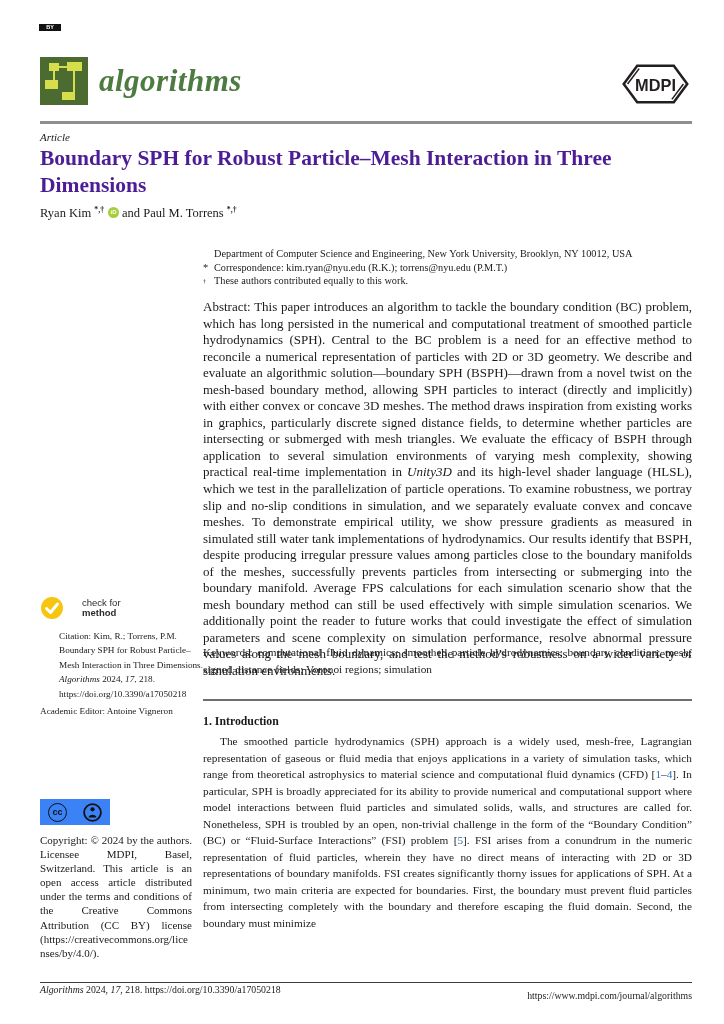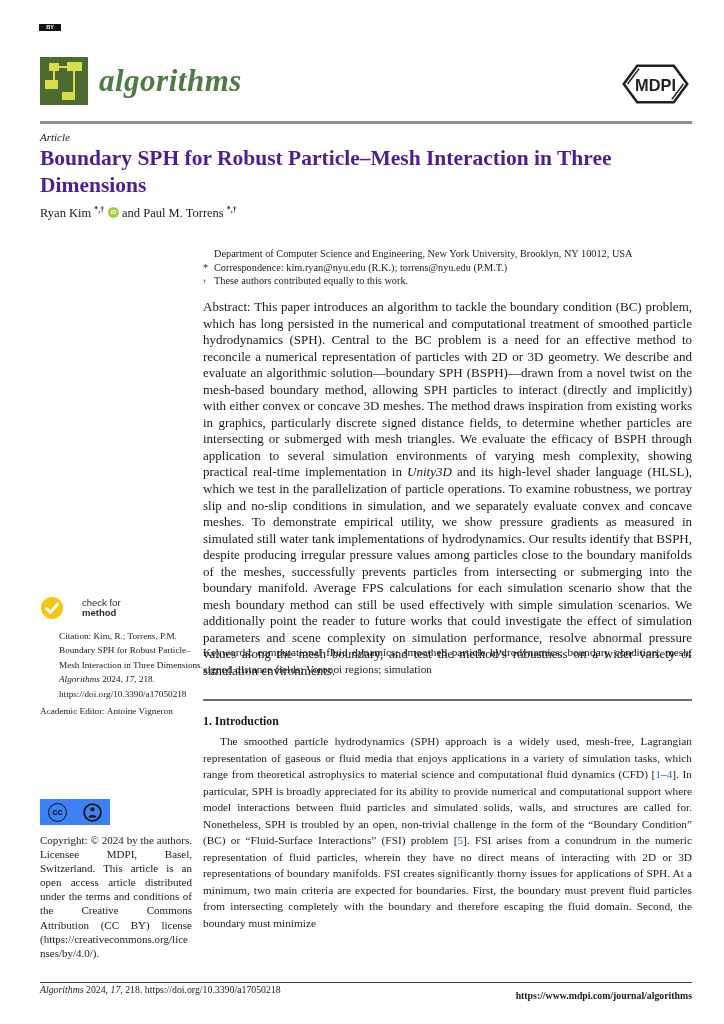--- a/index.html
+++ b/index.html
@@ -37,21 +37,21 @@
   .dates-block { position:absolute; left:40px; top:729px; width:152px; font-size:9.2px; line-height:18px; }
   .cc-badge { position:absolute; left:40px; top:799px; width:70px; height:26px; background:#3b82f6; display:flex; align-items:center; justify-content:space-around; }
   .cc-circle { width:19px; height:19px; border:1.8px solid #111; border-radius:50%; display:flex; align-items:center; justify-content:center; font-family:"Liberation Sans", sans-serif; font-weight:bold; font-size:9px; color:#111; background:transparent; }
   .cc-person-wrap { position:relative; width:19px; height:19px; }
   .by-bar { position:absolute; left:39px; top:24px; width:22px; height:7px; background:#111; color:#fff; font-family:"Liberation Sans", sans-serif; font-size:5.5px; font-weight:bold; text-align:center; line-height:7px; }
   .copyright-block { position:absolute; left:40px; top:833px; width:152px; font-size:11px; line-height:14.1px; text-align:justify; overflow-wrap:anywhere; }
 
   
   .footer-rule { position:absolute; left:40px; top:982px; width:652px; height:1px; background:#3c3c3c; }
   .footer-left { position:absolute; left:40px; top:984px; font-size:9.8px; }
-  .footer-right { position:absolute; right:32px; top:990px; font-size:9.8px;font-weight:bold; }
+  .footer-right { position:absolute; right:32px; top:990px; font-size:9.8px; }
 
   
   .seg-bold { font-weight:normal; }
   .seg-italic { font-style:italic; }
   .seg-link { color:#2e6db4; }
   .seg-sup { font-weight:bold; font-size:0.62em; vertical-align:super; }
   .seg-orcid { display:inline-block; width:11px; height:11px; border-radius:50%; background:#a6ce39; color:#fff;
                font-family:"Liberation Sans", sans-serif; font-weight:bold; font-size:6px; text-align:center;
                line-height:11px; vertical-align:3px; margin:0 3px 0 4px; font-style:normal; }
 </style>

